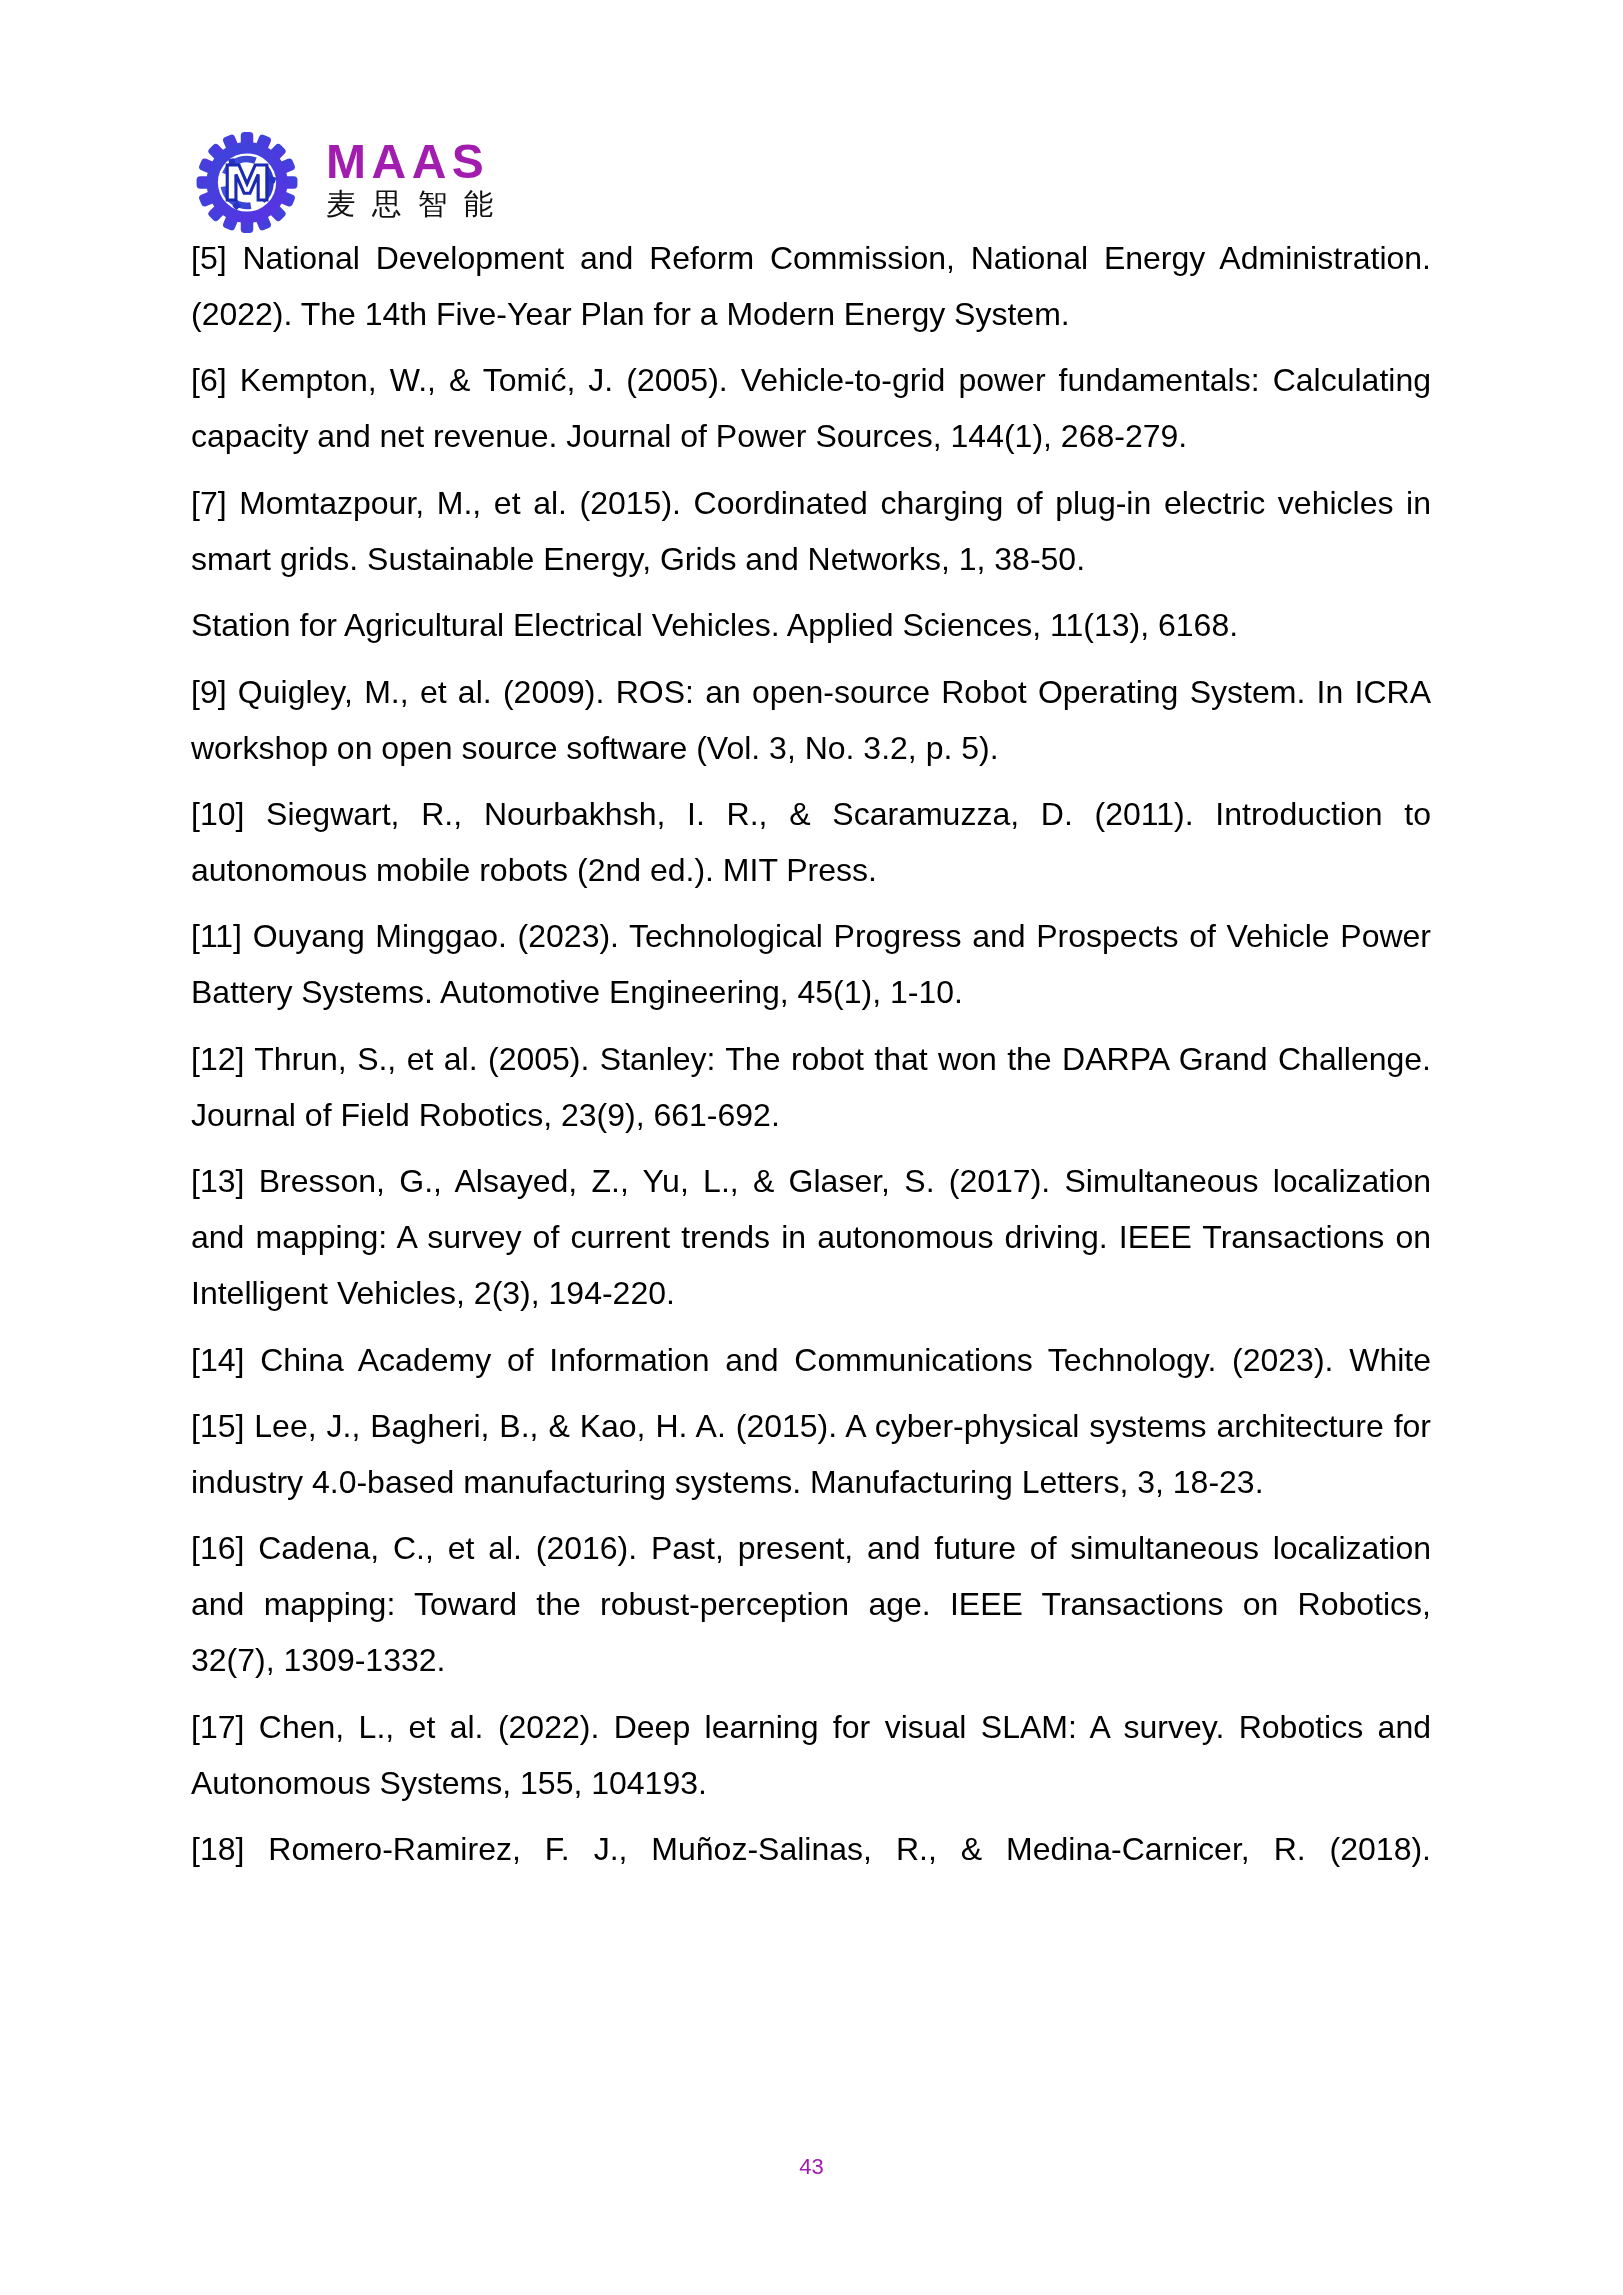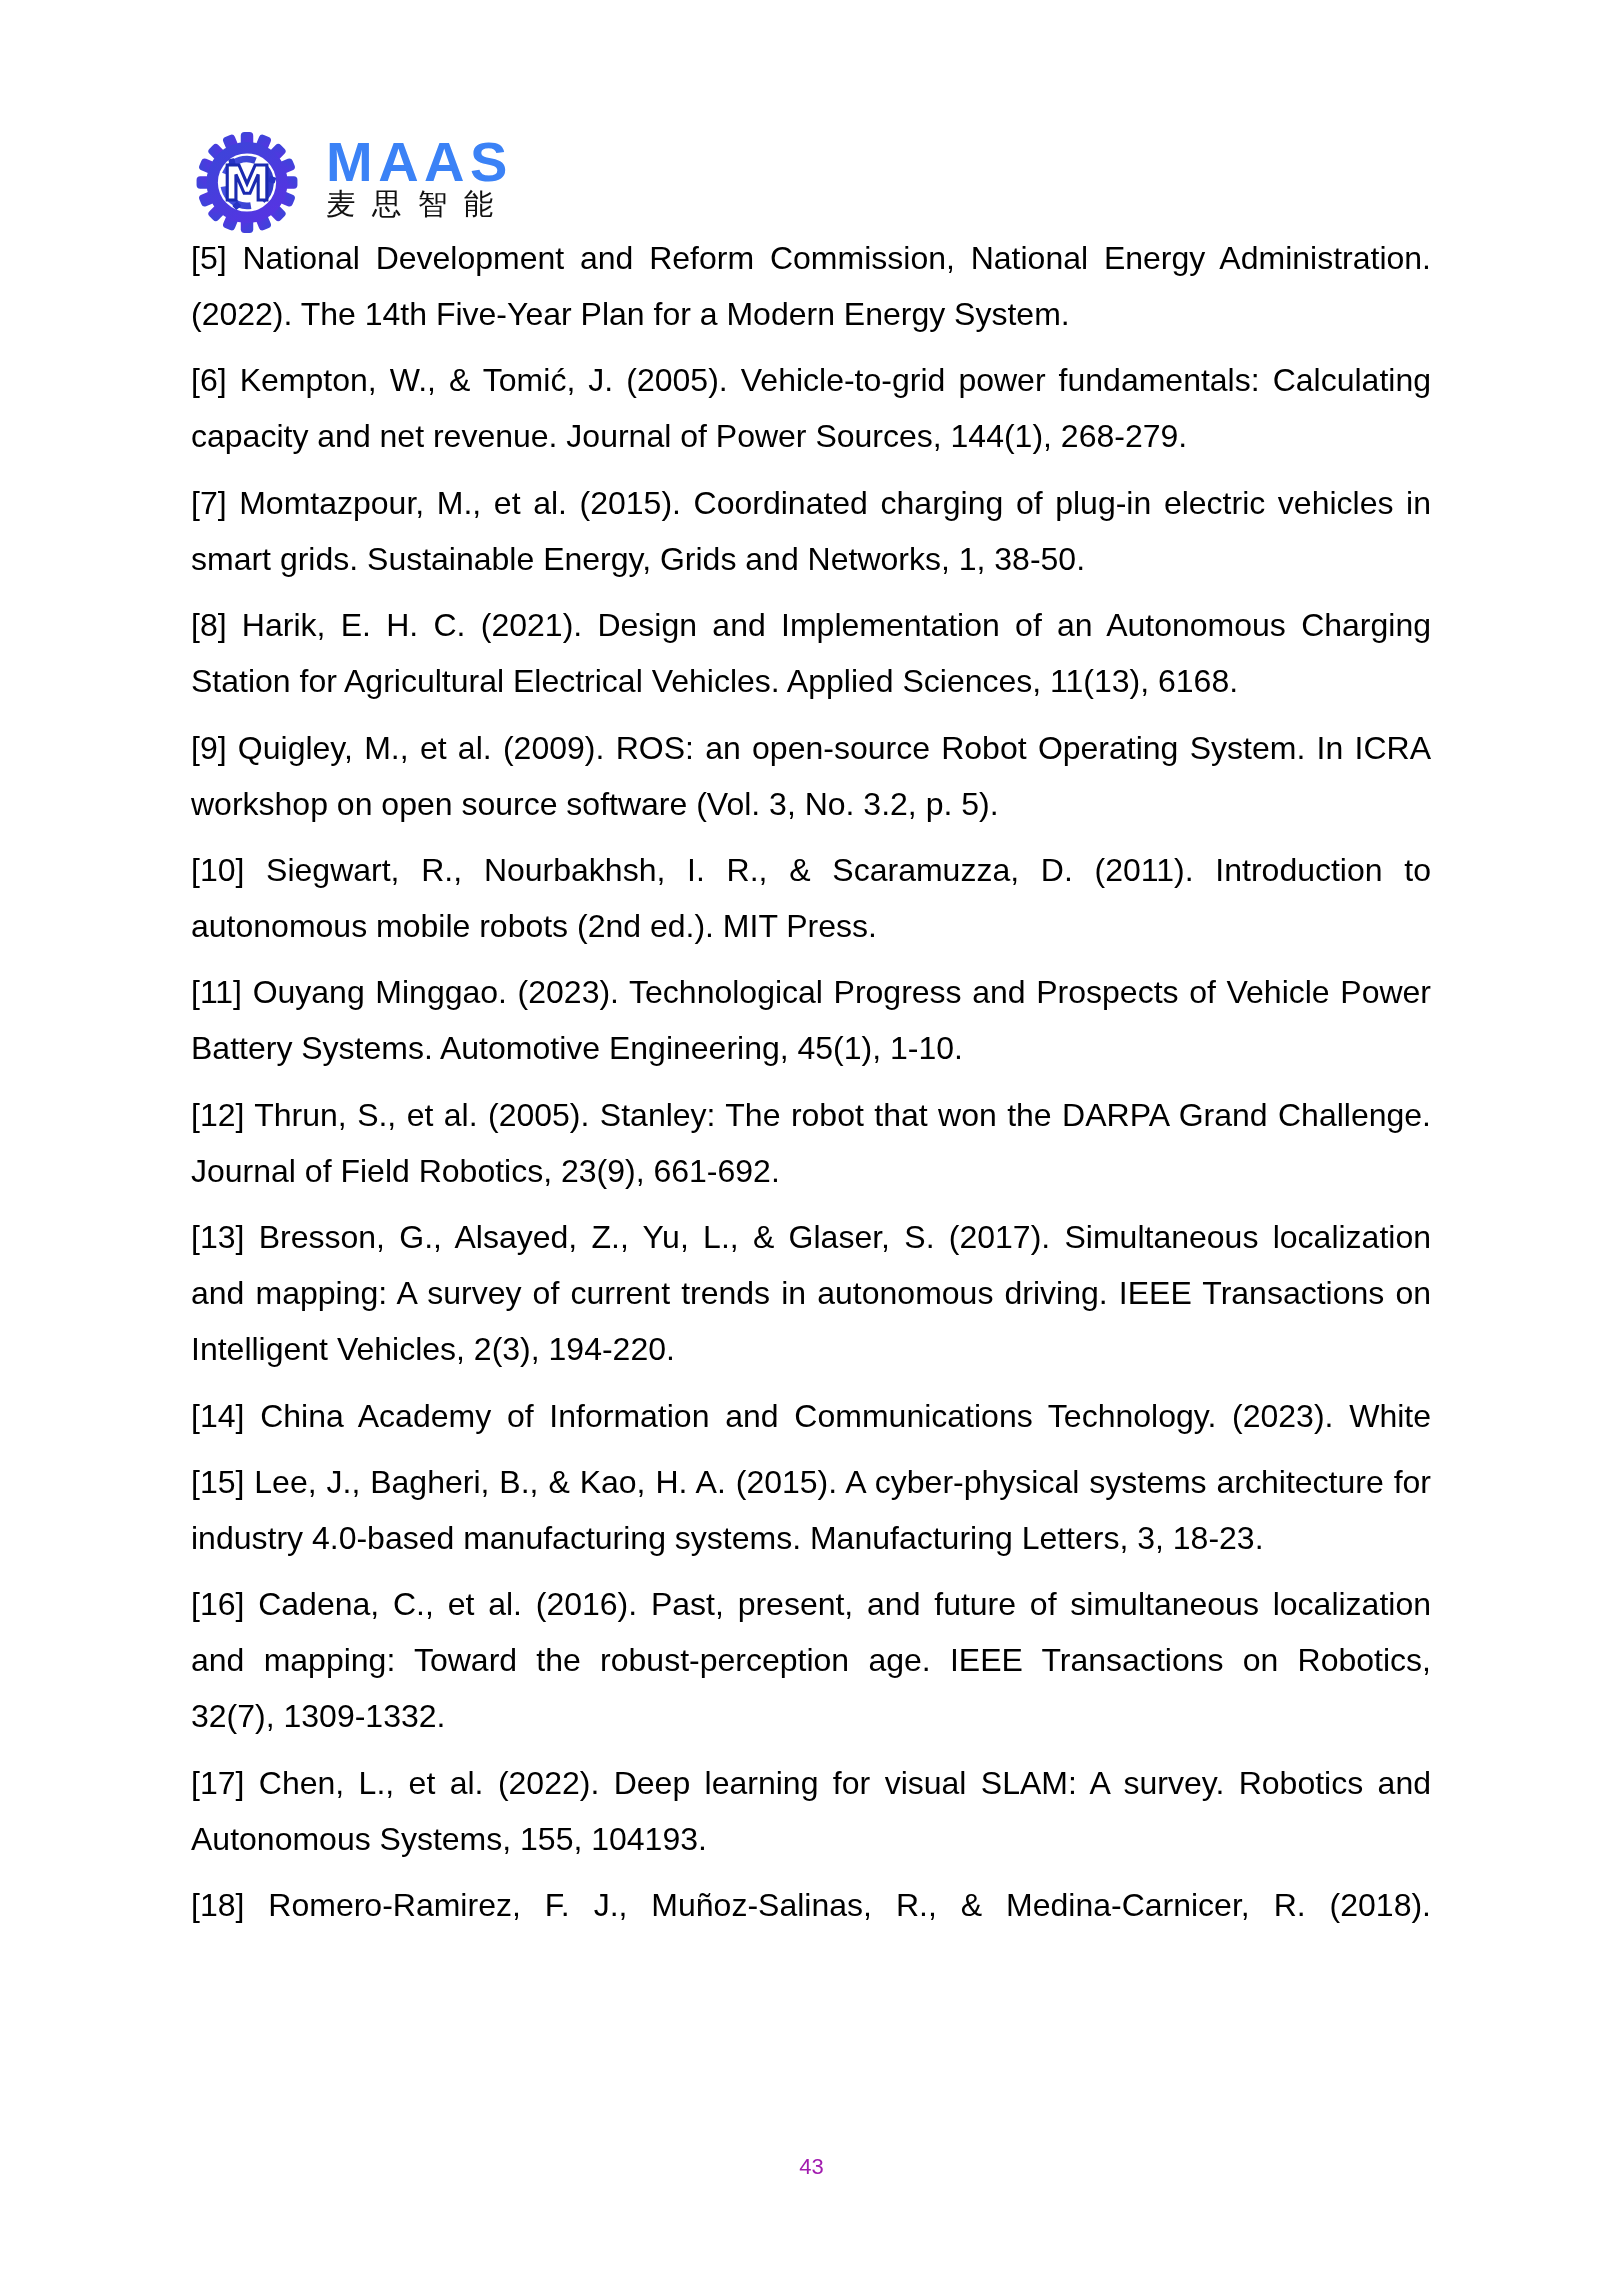--- a/index.html
+++ b/index.html
@@ -12,22 +12,22 @@
   }
 
   
   .logo {
     position:absolute; left:195px; top:130px;
     display:flex; align-items:flex-start;
   }
   .gear-svg { width:104px; height:105px; display:block; }
   .brand-col { margin-left:27px; }
   .brand-en {
-    font-size:56px; font-weight:bold; letter-spacing:5.5px;
-    line-height:44px; margin-top:9.8px; color:#3b82f6;
+    font-size:48px; font-weight:bold; letter-spacing:5.5px;
+    line-height:44px; margin-top:9.8px; color:#a21caf;
   }
   .brand-cn {
     font-size:29.5px; letter-spacing:16.4px; line-height:29.5px;
     margin-top:8.7px; color:#111111; font-weight:400;
     font-family:Liberation Mono, monospace;
   }
 
   
   .refs {
     position:absolute; left:191px; top:230px; width:1240px;
@@ -109,21 +109,20 @@
       </p>
       <p class="ref">
         <span class="ln j">[6] Kempton, W., &amp; Tomić, J. (2005). Vehicle-to-grid power fundamentals: Calculating</span>
         <span class="ln">capacity and net revenue. Journal of Power Sources, 144(1), 268-279.</span>
       </p>
       <p class="ref">
         <span class="ln j">[7] Momtazpour, M., et al. (2015). Coordinated charging of plug-in electric vehicles in</span>
         <span class="ln">smart grids. Sustainable Energy, Grids and Networks, 1, 38-50.</span>
       </p>
       <p class="ref">
-        <span class="ln j">[8] Harik, E. H. C. (2021). Design and Implementation of an Autonomous Charging</span>
         <span class="ln">Station for Agricultural Electrical Vehicles. Applied Sciences, 11(13), 6168.</span>
       </p>
       <p class="ref">
         <span class="ln j">[9] Quigley, M., et al. (2009). ROS: an open-source Robot Operating System. In ICRA</span>
         <span class="ln">workshop on open source software (Vol. 3, No. 3.2, p. 5).</span>
       </p>
       <p class="ref">
         <span class="ln j">[10] Siegwart, R., Nourbakhsh, I. R., &amp; Scaramuzza, D. (2011). Introduction to</span>
         <span class="ln">autonomous mobile robots (2nd ed.). MIT Press.</span>
       </p>

